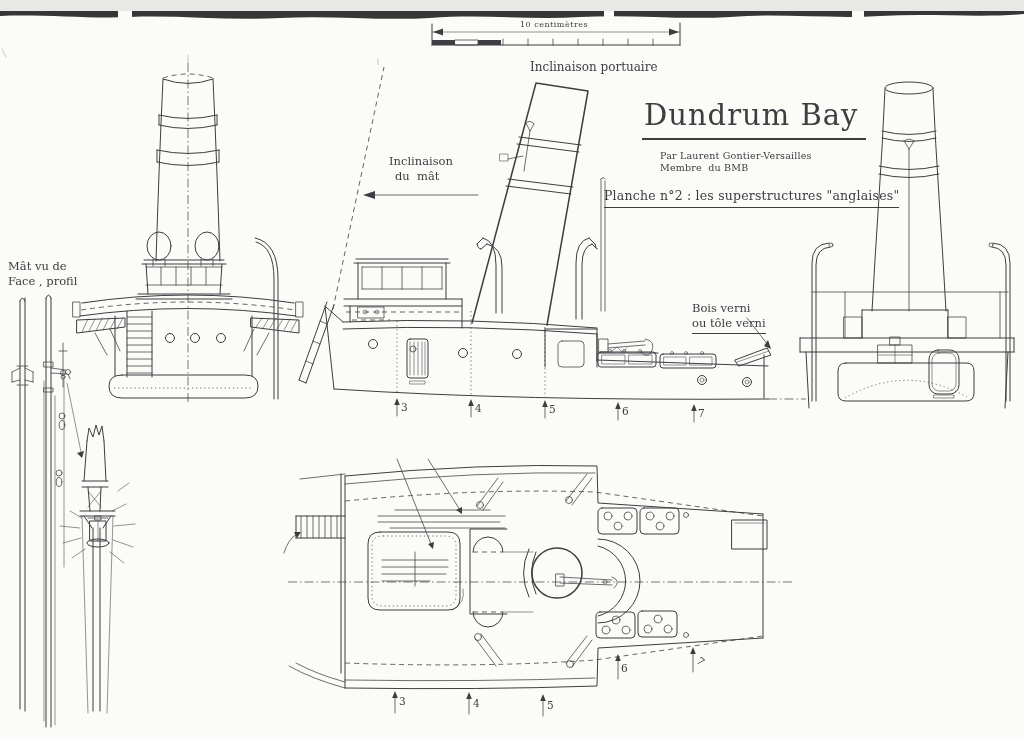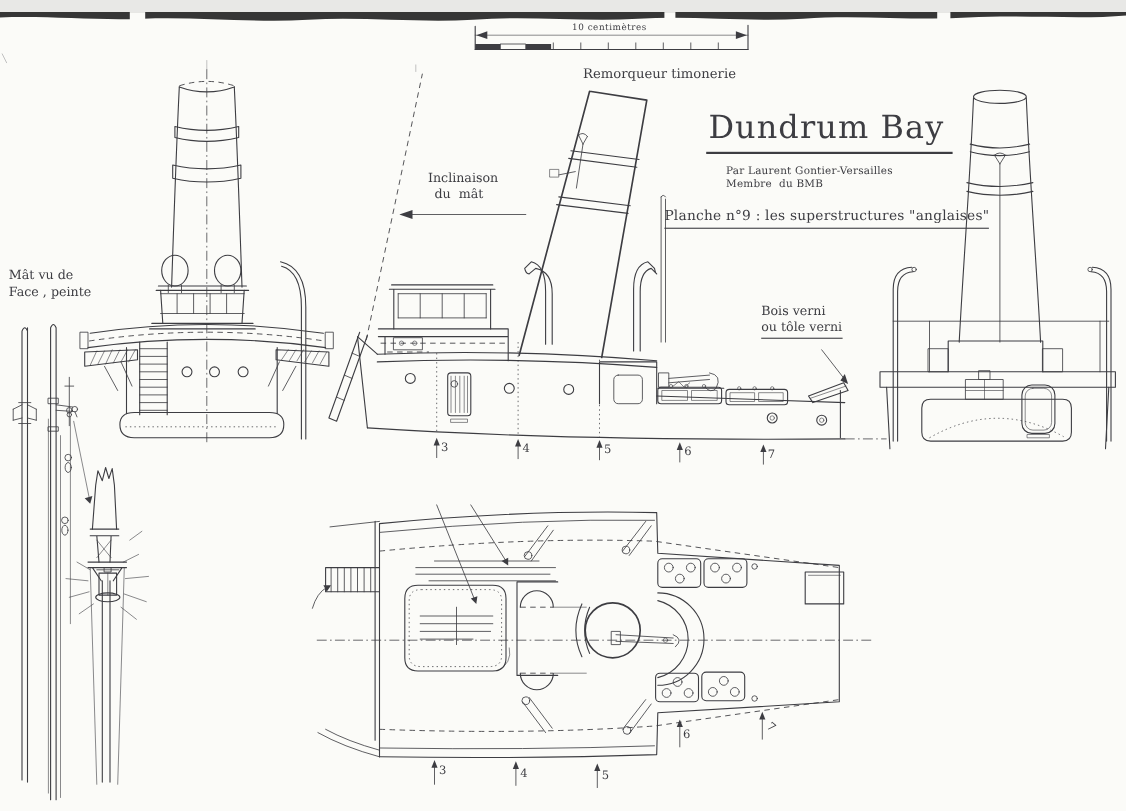--- a/index.html
+++ b/index.html
@@ -298,33 +298,33 @@
     <path class="ln w7" d="M747,307 L768,334"></path>
     <polygon class="fillink" points="771,338 764,335 768,329"></polygon>
     <path class="ln w7" d="M397,448 L431,533 M428,448 L460,499"></path>
     <polygon class="fillink" points="433,538 434,531 428,533"></polygon>
     <polygon class="fillink" points="462,503 462,496 456,499"></polygon>
   </g>
 </svg>
 
   <div class="lbl tiny" style="left:520px;top:9px">10 centimètres</div>
 
-  <div class="lbl small" style="left:530px;top:49px">Remorqueur timonerie</div>
+  <div class="lbl small" style="left:530px;top:49px">Inclinaison portuaire</div>
 
   <div class="lbl author" style="left:660px;top:139px"><span>Par Laurent Gontier-Versailles</span><br><span>Membre  du BMB</span></div>
 
   <div class="lbl title" style="left:642px;top:86px">Dundrum Bay</div>
 
-  <div class="lbl caption" style="left:604px;top:177px">Planche n°9 : les superstructures "anglaises"</div>
+  <div class="lbl caption" style="left:604px;top:177px">Planche n°2 : les superstructures "anglaises"</div>
 
   <div class="lbl anno" style="left:389px;top:143px"><span>Inclinaison</span><br><span style="margin-left:6px">du  mât</span></div>
 
-  <div class="lbl anno" style="left:8px;top:232px"><span>Mât vu de</span><br><span>Face , peinte</span></div>
-
-  <div class="lbl anno ul" style="left:692px;top:264px"><span>Bois verni</span><br><span>ou tôle verni</span></div>
+  <div class="lbl anno" style="left:8px;top:248px"><span>Mât vu de</span><br><span>Face , profil</span></div>
+
+  <div class="lbl anno ul" style="left:692px;top:290px"><span>Bois verni</span><br><span>ou tôle verni</span></div>
 
 
   <span class="lbl num" style="left:401px;top:390px">3</span>
   <span class="lbl num" style="left:475px;top:391px">4</span>
   <span class="lbl num" style="left:549px;top:392px">5</span>
   <span class="lbl num" style="left:622px;top:394px">6</span>
   <span class="lbl num" style="left:698px;top:396px">7</span>
 
   <span class="lbl num" style="left:399px;top:684px">3</span>
   <span class="lbl num" style="left:473px;top:686px">4</span>

